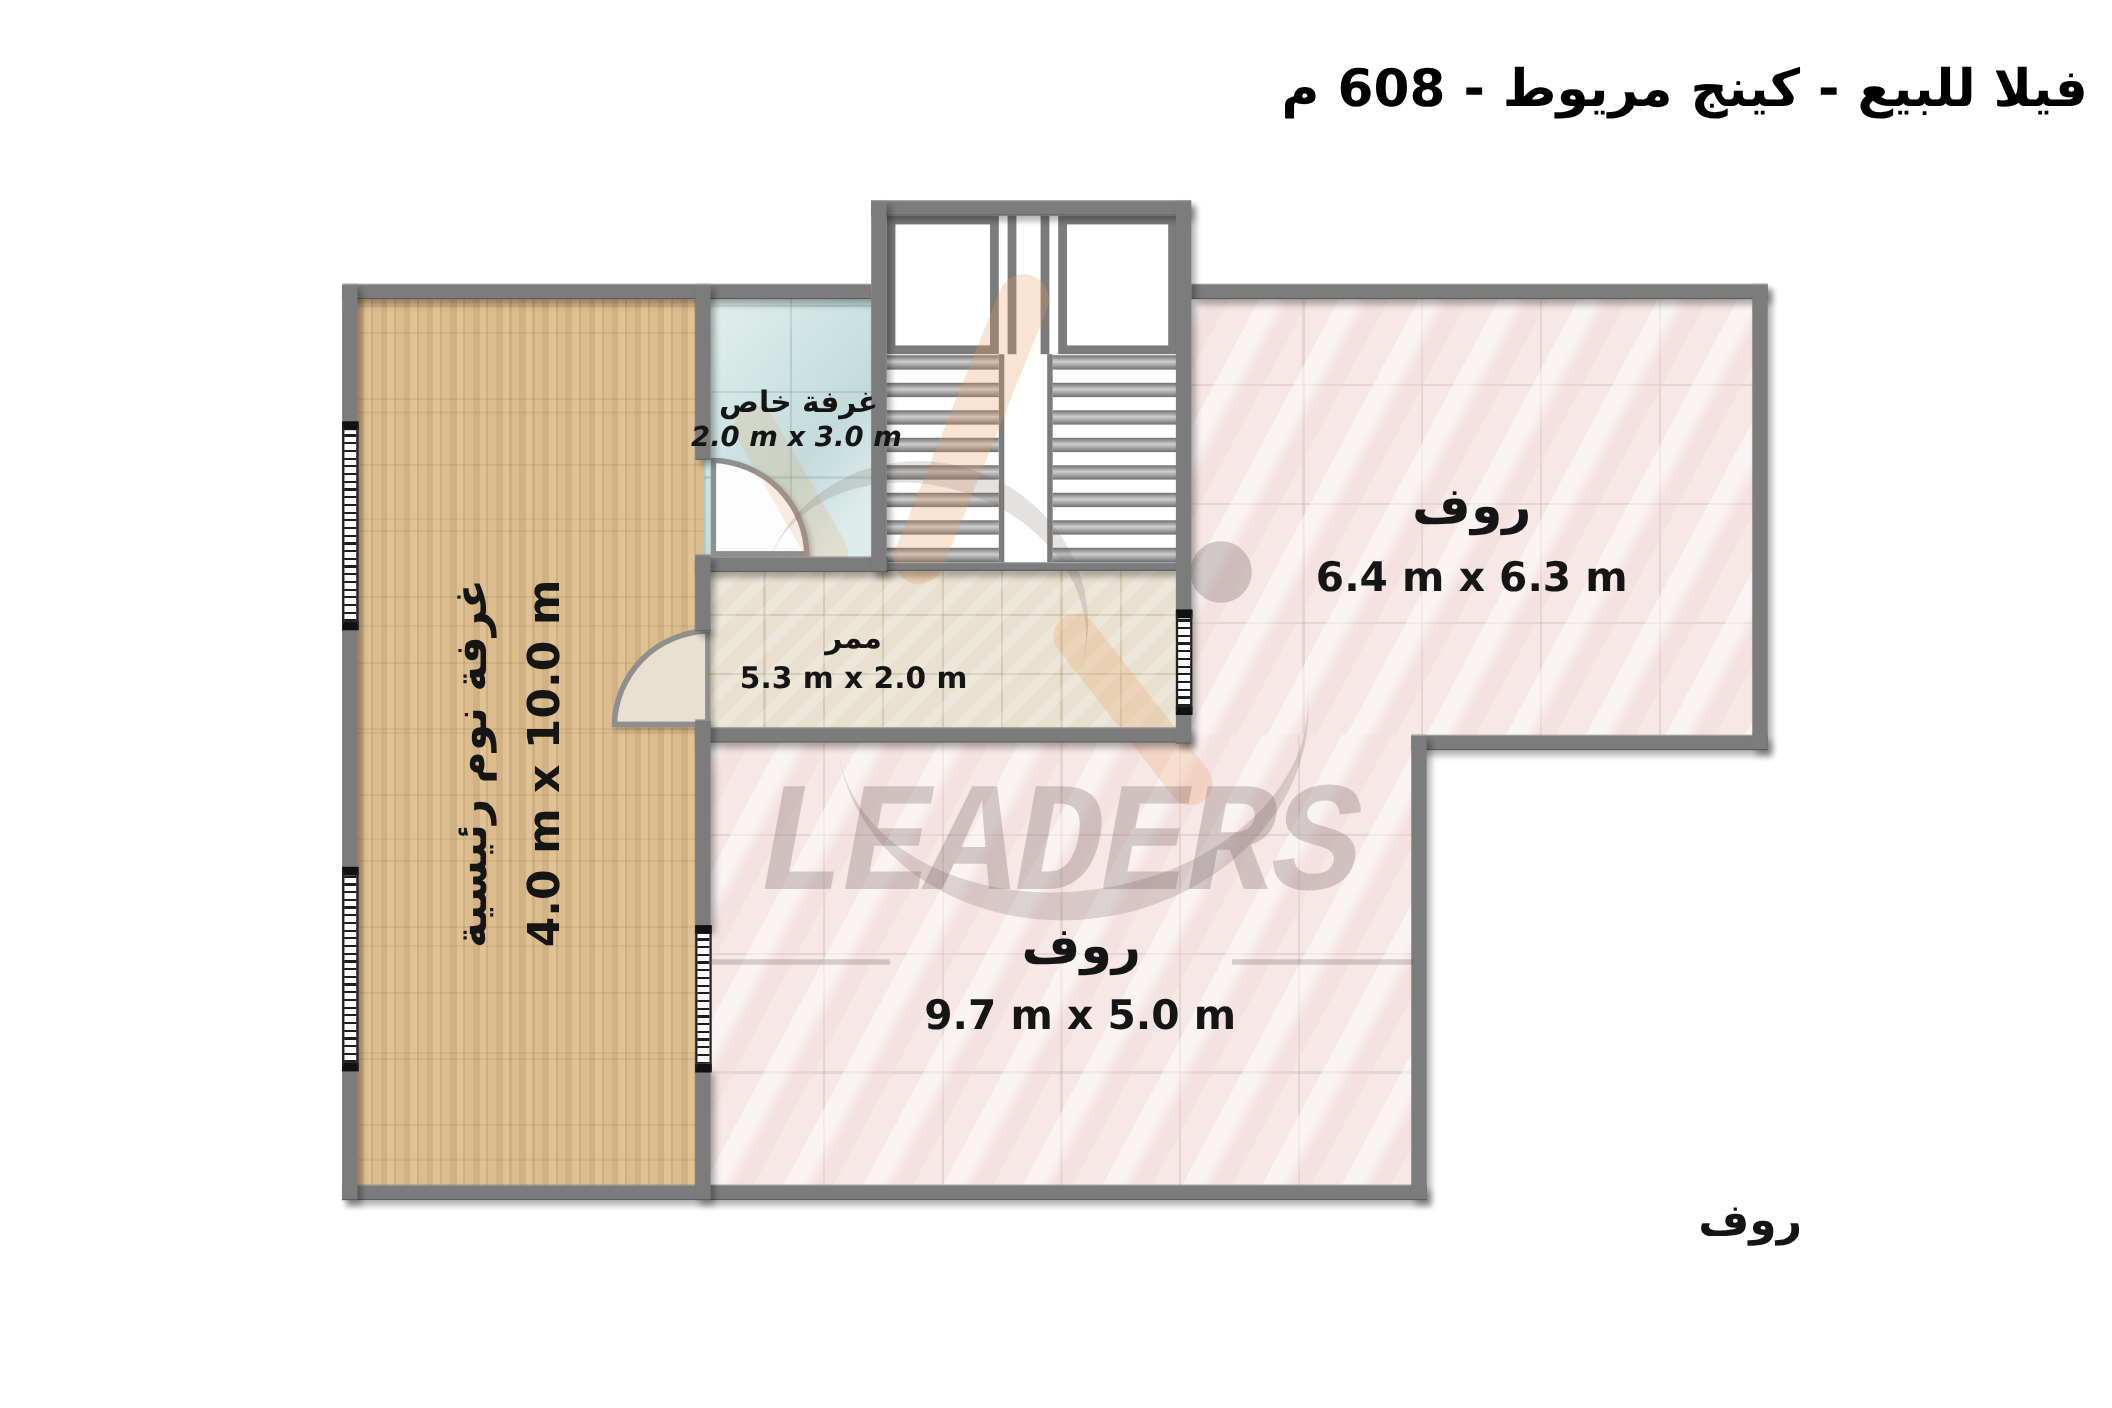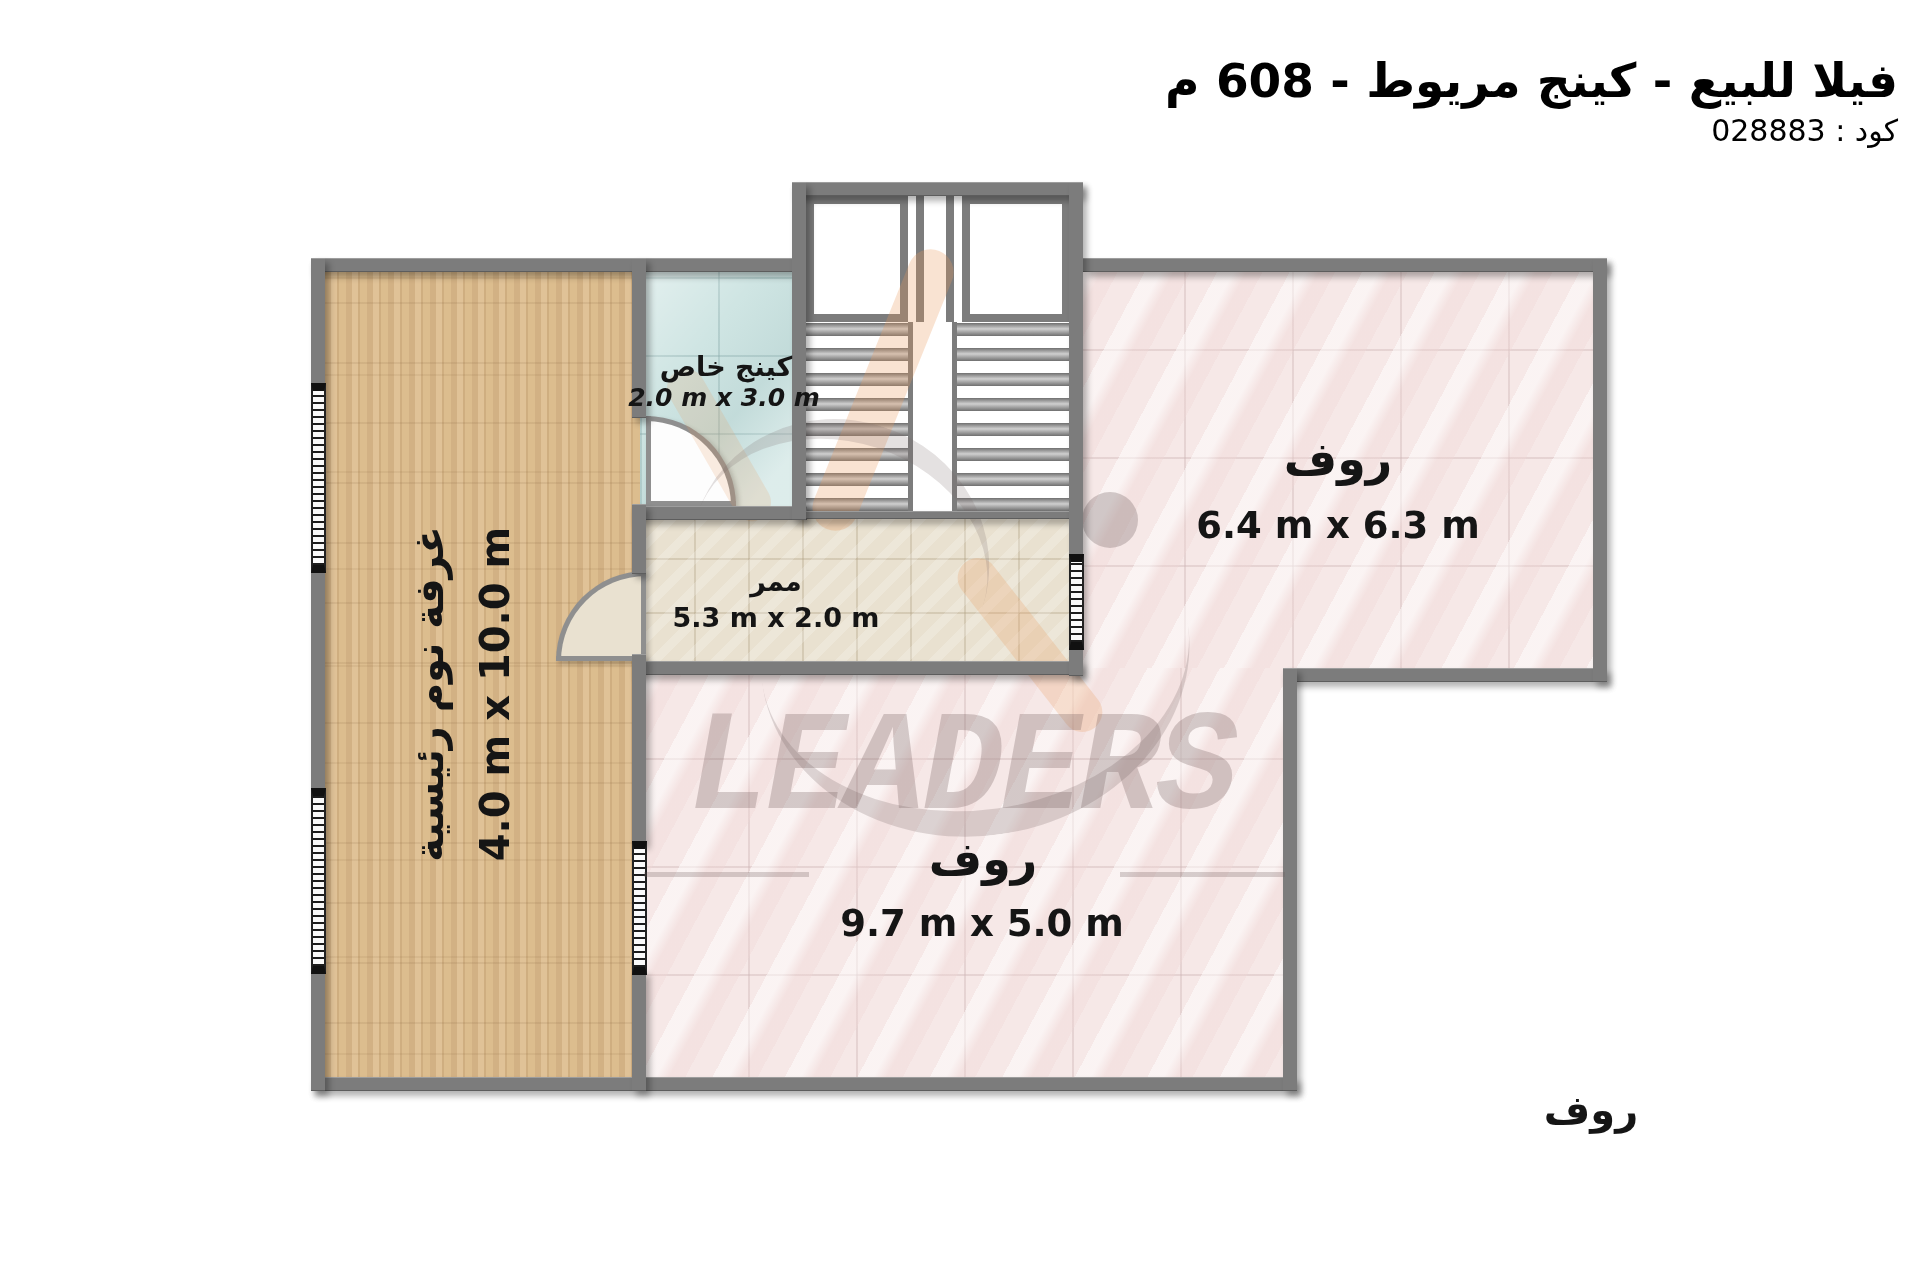--- a/index.html
+++ b/index.html
@@ -98,21 +98,20 @@
     line-height:66px;font-size:40px;direction:rtl;
   }
 </style>
 </head>
 <body>
 
 <div id="stage">
 
   <div class="header">
     <div class="title">فيلا للبيع - كينج مريوط - 608 م</div>
-    <div class="code">كود : 028883</div>
   </div>
 
   <div class="floor floor-wood" style="left:318px;top:265px;width:322px;height:819px;"></div>
   <div class="floor floor-bath" style="left:640px;top:265px;width:160px;height:248px;"></div>
   <div class="floor floor-corridor" style="left:640px;top:513px;width:436px;height:155px;"></div>
   <div class="floor floor-pink" style="left:1076px;top:265px;width:524px;height:410px;"></div>
   <div class="floor floor-pink" style="left:640px;top:668px;width:650px;height:416px;"></div>
 
   <div class="door door-bath"></div>
   <div class="door door-corr"></div>
@@ -176,21 +175,21 @@
   <div class="win-v" style="left:311px;top:788px;height:186px;"></div>
   <div class="win-v" style="left:632px;top:841px;height:134px;"></div>
   <div class="win-v" style="left:1069px;top:554px;height:96px;"></div>
 
   <div class="wm-clip">
     <div class="wm-leaders">LEADERS</div>
     <div class="wm-line" style="left:12px;"></div>
     <div class="wm-line" style="right:12px;"></div>
   </div>
 
-  <div class="lbl lbl-bath-name">كينج خاص</div>
+  <div class="lbl lbl-bath-name">غرفة خاص</div>
   <div class="lbl lbl-bath-dims">2.0 m x 3.0 m</div>
   <div class="lbl lbl-corr-name">ممر</div>
   <div class="lbl lbl-corr-dims">5.3 m x 2.0 m</div>
   <div class="lbl lbl-roofr-name">روف</div>
   <div class="lbl lbl-roofr-dims">6.4 m x 6.3 m</div>
   <div class="lbl lbl-roofb-name">روف</div>
   <div class="lbl lbl-roofb-dims">9.7 m x 5.0 m</div>
   <div class="lbl lbl-roof-out">روف</div>
   <div class="lbl lbl-bedroom">
     <div>غرفة نوم رئيسية</div>

